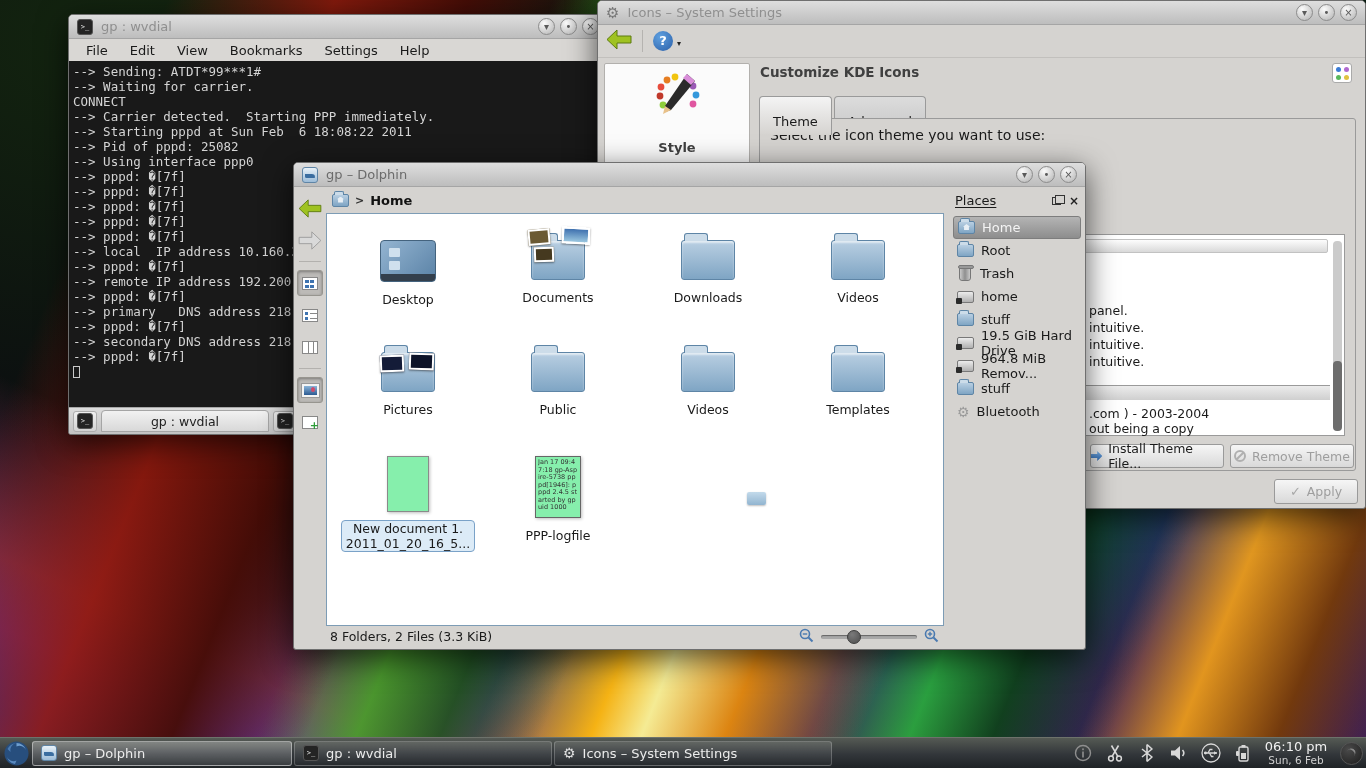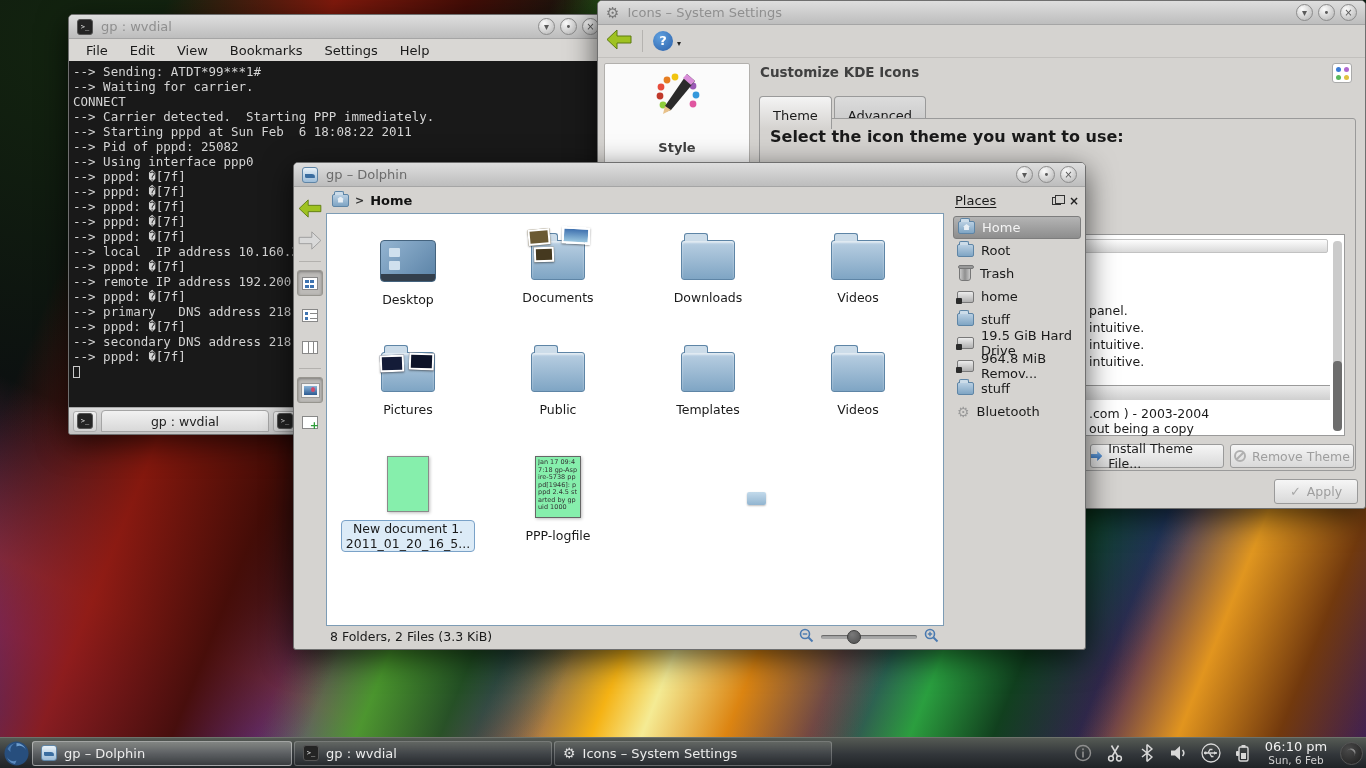--- a/index.html
+++ b/index.html
@@ -73,26 +73,26 @@
       border:1px solid #9a9a9a; border-radius:4px; position:relative;}
   .toolicon::before { content:''; position:absolute; left:6px; top:5px; width:9px; height:20px;
       background:#f4f4f4; border:1px solid #888; border-radius:2px;}
   .toolicon::after { content:'\2718'; position:absolute; right:5px; top:4px; color:#8a8a8a; font-size:16px;}
   .heading { position:absolute; left:162px; top:63px; font-weight:bold; font-size:13.5px; color:#404040; }
   .icongrid { position:absolute; right:13px; top:62px; width:20px; height:20px; background:#fff;
       border:1px solid #aaa; border-radius:3px; }
   .icongrid::before { content:''; position:absolute; left:3px; top:3px; width:5px; height:5px; border-radius:50%;
       background:#3a7bd5; box-shadow:8px 0 0 #b06ad0, 0 8px 0 #58b85c, 8px 8px 0 #e0c341; }
   .tabsrow { position:absolute; left:161px; top:95px; display:flex; }
-  .tab { padding:11px 13px 4px; border:1px solid #9a9a9a; border-bottom:none; border-radius:4px 4px 0 0;
+  .tab { padding:17px 13px 4px; border:1px solid #9a9a9a; border-bottom:none; border-radius:4px 4px 0 0;
       background:linear-gradient(#dcdcdc,#c6c6c6); font-size:13px; color:#1a1a1a; margin-right:2px;}
   .tab.active { background:linear-gradient(#f4f4f4,#d5d3d0); position:relative; z-index:2; padding-bottom:6px;}
   .tframe { position:absolute; left:161px; top:117px; width:597px; height:353px;
       border:1px solid #9a9a9a; background:#d5d3d0; border-radius:0 3px 3px 3px;}
-  .sellabel { position:absolute; left:172px; top:126px; font-size:16px; color:#1a1a1a;font-weight:bold; }
+  .sellabel { position:absolute; left:172px; top:126px; font-size:14px; color:#1a1a1a; }
   .themelist { position:absolute; left:172px; top:233px; width:575px; height:202px; background:#fff;
       border:1px solid #9a9a9a; }
   .selstrip { position:absolute; left:3px; right:16px; top:4px; height:14px;
       background:linear-gradient(#fdfdfd,#d9d9d9); border:1px solid #c2c2c2; border-radius:2px;}
   .frag { position:absolute; left:318px; font-size:12.5px; color:#1a1a1a; line-height:17px; white-space:pre;}
   .sepband { position:absolute; left:0; right:14px; top:150px; height:16px;
       background:linear-gradient(#ececec,#cfcfcf); border-top:1px solid #9a9a9a; border-bottom:1px solid #fff;}
   .vtrack { position:absolute; right:2px; top:6px; bottom:6px; width:9px; background:#cbcbcb; border-radius:4px;}
   .vthumb { position:absolute; left:0; right:0; top:120px; height:70px; background:#6d6d6d; border-radius:4px;}
   .btn { position:absolute; height:24px; border:1px solid #9a9a9a; border-radius:3px;
@@ -399,22 +399,22 @@
     </div>
 
     <div class="view">
       <div class="grid">
           <div class="cell"><span class="ic desk"></span><div class="flabel">Desktop</div></div>
           <div class="cell"><span class="ic fld"><i class="ph a"></i><i class="ph b"></i><i class="ph c"></i></span><div class="flabel">Documents</div></div>
           <div class="cell"><span class="ic fld"></span><div class="flabel">Downloads</div></div>
           <div class="cell"><span class="ic fld"></span><div class="flabel">Videos</div></div>
           <div class="cell"><span class="ic fld"><i class="ph d"></i><i class="ph e"></i></span><div class="flabel">Pictures</div></div>
           <div class="cell"><span class="ic fld"></span><div class="flabel">Public</div></div>
+          <div class="cell"><span class="ic fld"></span><div class="flabel">Videos</div></div>
           <div class="cell"><span class="ic fld"></span><div class="flabel">Templates</div></div>
-          <div class="cell"><span class="ic fld"></span><div class="flabel">Videos</div></div>
           <div class="cell file"><span class="ic page"></span><div><span class="flabel selbox">New document 1.<br>2011_01_20_16_5...</span></div></div>
           <div class="cell file"><span class="ic page log"><span class="logtxt">Jan 17 09:4<br>7:18 gp-Asp<br>ire-5738 pp<br>pd[1946]: p<br>ppd 2.4.5 st<br>arted by gp<br>uid 1000</span></span><div class="flabel">PPP-logfile</div></div>
         </div>
       <div class="ghost"></div>
     </div>
 
     <div class="places">
       <div class="pheader">
         <span class="ptitle">Places</span>
         <span class="pbtns">

